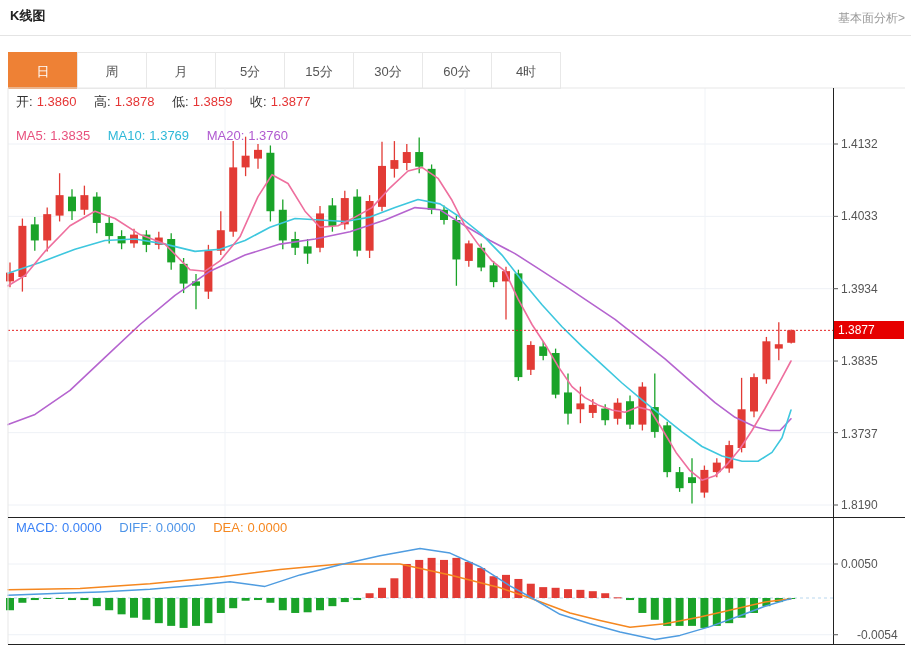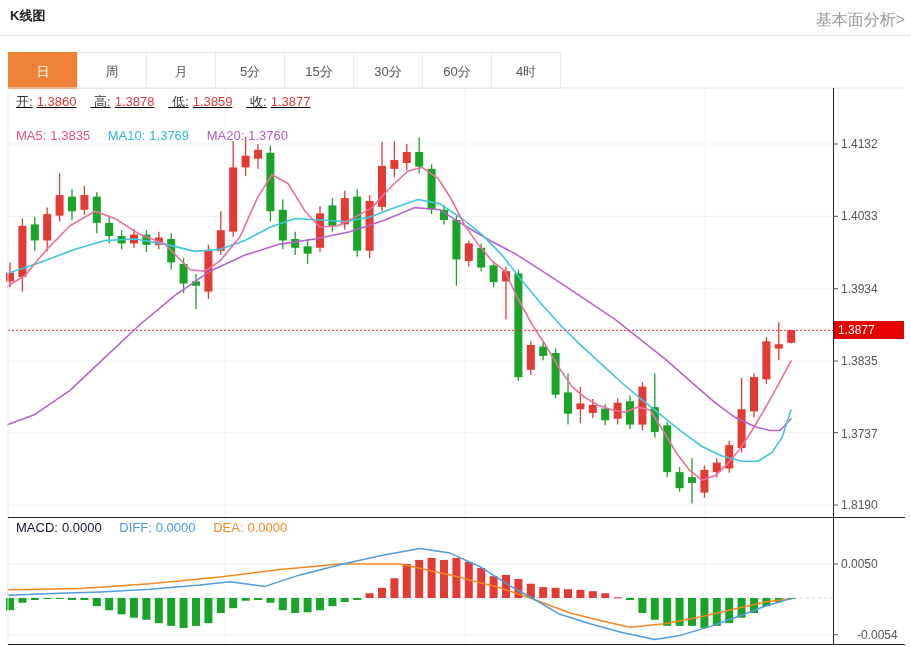--- a/index.html
+++ b/index.html
@@ -1,32 +1,32 @@
 <!DOCTYPE html>
 <html><head>
 <meta charset="utf-8">
 <style>
   html,body{margin:0;padding:0;background:#fff;font-family:"Liberation Sans",sans-serif;}
   #app{position:relative;width:911px;height:647px;background:#fff;overflow:hidden;}
   .page-title{position:absolute;left:10px;top:7px;font-size:13px;font-weight:bold;color:#222;}
-  .top-link{position:absolute;right:6px;top:10px;font-size:16px;color:#999;cursor:pointer;}
+  .top-link{position:absolute;right:6px;top:10px;font-size:12px;color:#999;cursor:pointer;}
   .header-divider{position:absolute;left:0;top:35px;width:911px;height:1px;background:#e4e4e4;}
   .tabbar{position:absolute;left:8px;top:52px;display:flex;}
   .tab{width:70px;height:37px;line-height:37px;text-align:center;font-size:13px;color:#555;
        background:#fff;border:1px solid #e8e8e8;margin-left:-1px;cursor:pointer;box-sizing:border-box;}
   .tab:first-child{margin-left:0;}
   .tab.active{background:#ee8135;border-color:#ee8135;color:#fff;}
   #chart{position:absolute;left:0;top:0;}
   .legend-row{position:absolute;left:16px;font-size:13px;white-space:nowrap;}
   .legend-row span{margin-right:4px;}
   .legend-row .gap{margin-right:14px;}
   .lbl{color:#333;}
   .val{color:#e53535;}
   .ma5-c{color:#e8517e;} .ma10-c{color:#2fb8d8;} .ma20-c{color:#b05ad0;}
-  .macd-c{color:#0f172a;} .diff-c{color:#4d94e8;} .dea-c{color:#f5871f;}
+  .macd-c{color:#3b82f6;} .diff-c{color:#4d94e8;} .dea-c{color:#f5871f;}
   .ylab{position:absolute;left:841px;font-size:12px;color:#555;text-align:center;}
   .price-tag{position:absolute;left:834px;width:70px;height:18px;background:#e60000;color:#fff;
              font-size:12px;line-height:18px;padding-left:4px;box-sizing:border-box;}
 </style>
 </head>
 <body>
 
 <div id="app">
 
   <div class="page-title">K线图</div>
@@ -263,21 +263,21 @@
       <line x1="833" x2="838" y1="144" y2="144" stroke="#555"></line>
       <line x1="833" x2="838" y1="216.34623000000016" y2="216.34623000000016" stroke="#555"></line>
       <line x1="833" x2="838" y1="288.6924600000003" y2="288.6924600000003" stroke="#555"></line>
       <line x1="833" x2="838" y1="361.03869000000043" y2="361.03869000000043" stroke="#555"></line>
       <line x1="833" x2="838" y1="432.65415000000064" y2="432.65415000000064" stroke="#555"></line>
       <line x1="833" x2="838" y1="505.0003800000008" y2="505.0003800000008" stroke="#555"></line>
       <line x1="833" x2="838" y1="564" y2="564" stroke="#555"></line>
       <line x1="833" x2="838" y1="634.72" y2="634.72" stroke="#555"></line>
     </svg>
 
-  <div class="legend-row" style="top:93px;text-decoration:underline;">
+  <div class="legend-row" style="top:93px;">
     <span class="lbl">开:</span><span class="val gap">1.3860</span>
     <span class="lbl">高:</span><span class="val gap">1.3878</span>
     <span class="lbl">低:</span><span class="val gap">1.3859</span>
     <span class="lbl">收:</span><span class="val">1.3877</span>
   </div>
   <div class="legend-row" style="top:128px;">
     <span class="ma5-c">MA5:</span><span class="ma5-c gap">1.3835</span>
     <span class="ma10-c">MA10:</span><span class="ma10-c gap">1.3769</span>
     <span class="ma20-c">MA20:</span><span class="ma20-c">1.3760</span>
   </div>

